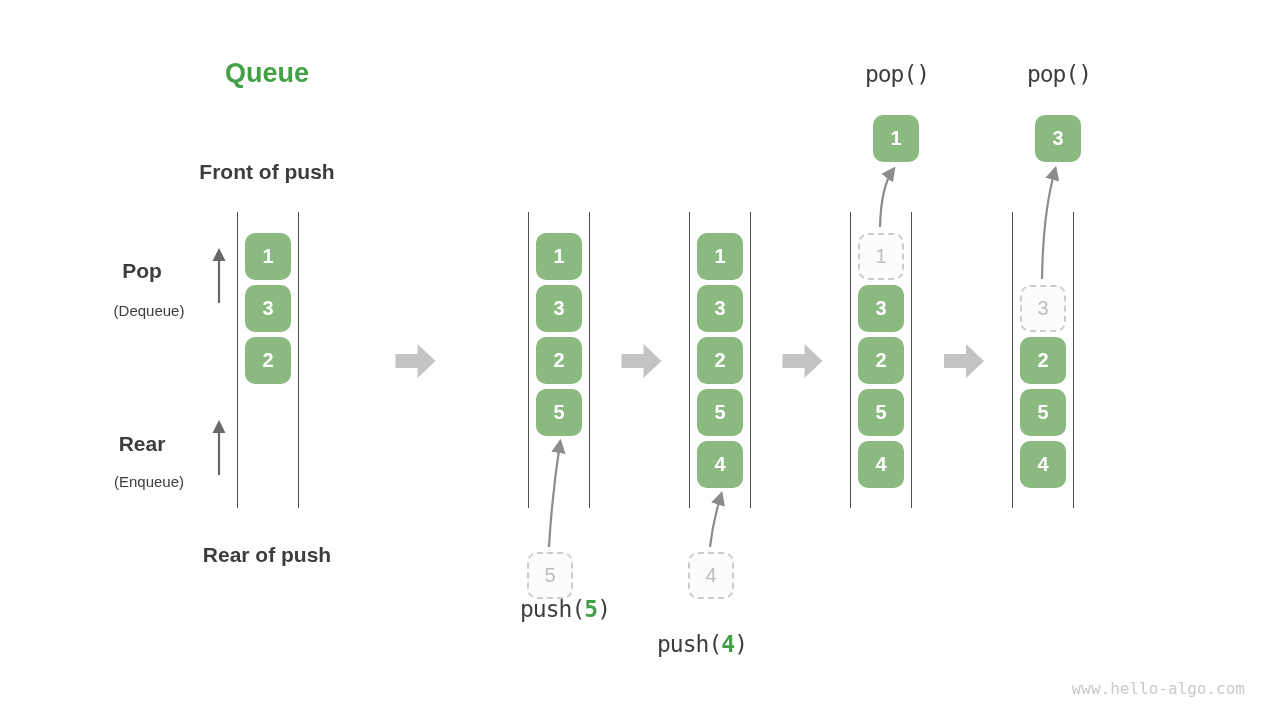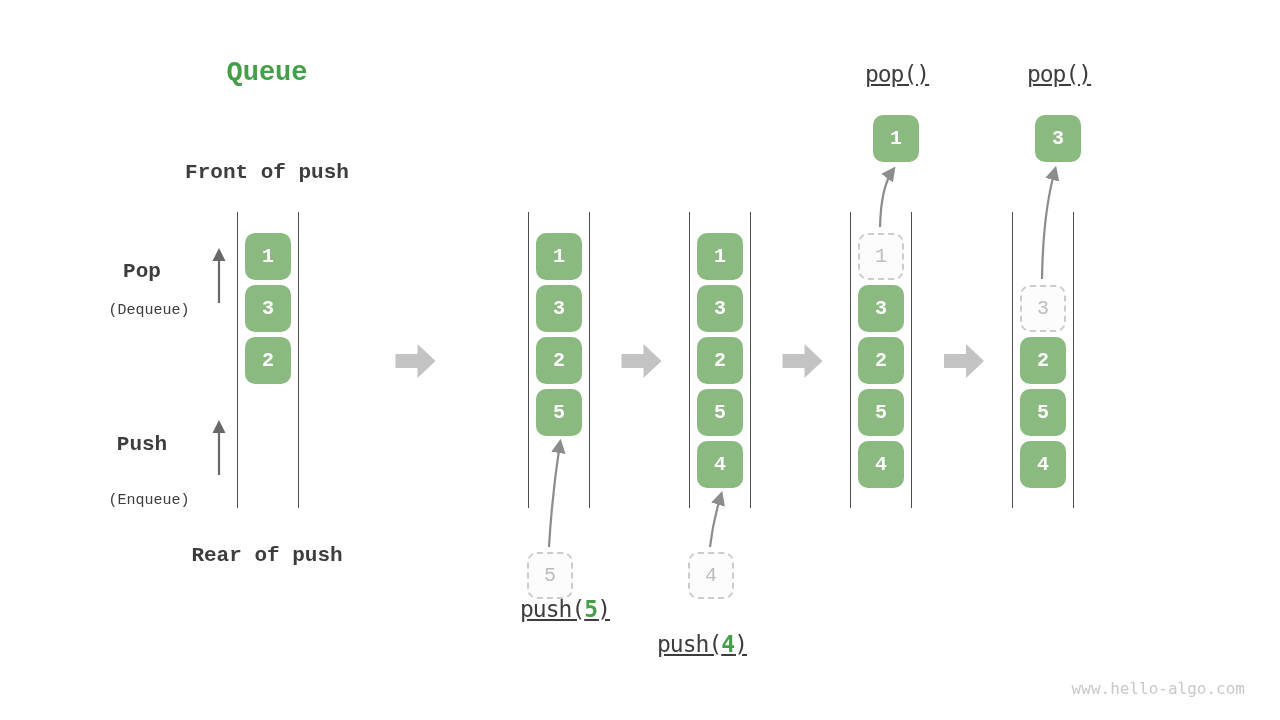--- a/index.html
+++ b/index.html
@@ -1,57 +1,57 @@
 <!DOCTYPE html>
 <html><head>
 <meta charset="utf-8">
 <style>
   html,body { margin:0; padding:0; background:#ffffff; }
   #canvas {
     position:relative; width:1280px; height:720px; background:#ffffff;
     font-family:"Liberation Sans", sans-serif; overflow:hidden;
   }
-  .abs { position:absolute;font-family:Liberation Mono, monospace; }
+  .abs { position:absolute; }
   .ctr { transform:translate(-50%,-50%); white-space:nowrap; }
   .title { font-size:27px; font-weight:bold; color:var(--accent); }
   .heading { font-size:21px; font-weight:bold; color:var(--ink); }
   .sub { font-size:15px; font-weight:400; color:var(--ink); }
   .rail {
     box-sizing:border-box;
     border-left:1.5px solid var(--rail);
     border-right:1.5px solid var(--rail);
   }
   .qbox {
     box-sizing:border-box; width:46px; height:47px; border-radius:10px;
     background:var(--green); color:#ffffff; font-size:20px; font-weight:bold;
     display:flex; align-items:center; justify-content:center;
   }
   .qbox.ghost {
     background:var(--ghostbg); border:2px dashed var(--dashb);
     color:var(--dasht); font-weight:400;
   }
   .mono { font-family:"DejaVu Sans Mono", monospace; }
-  .oplabel { font-size:23px; color:var(--ink); letter-spacing:-1px;text-decoration:underline; }
+  .oplabel { font-size:23px; color:var(--ink); letter-spacing:-1px; }
   .oplabel .arg { color:var(--accent); font-weight:bold; }
   .watermark { font-size:16px; color:var(--wm); letter-spacing:0px; }
   svg#overlay { position:absolute; left:0; top:0; pointer-events:none; }
 </style>
 </head>
 <body>
 
 <div id="canvas" style="--accent: #43a047; --ink: #3d3d3d; --green: #8aba80; --rail: #4f4f4f; --dashb: #cccccc; --dasht: #bdbdbd; --ghostbg: #fcfcfc; --wm: #c9c9c9;">
   <div class="abs ctr title" style="left:267px;top:73px">Queue</div>
 
   <div class="abs ctr heading" style="left:267px;top:172px">Front of push</div>
 
   <div class="abs ctr heading" style="left:142px;top:271px">Pop</div>
   <div class="abs ctr sub" style="left:149px;top:310px">(Dequeue)</div>
 
-  <div class="abs ctr heading" style="left:142px;top:444px">Push</div>
-  <div class="abs ctr sub" style="left:149px;top:500px">(Enqueue)</div>
+  <div class="abs ctr heading" style="left:142px;top:444px">Rear</div>
+  <div class="abs ctr sub" style="left:149px;top:481px">(Enqueue)</div>
 
   <div class="abs ctr heading" style="left:267px;top:555px">Rear of push</div>
 
   <div id="columns">
       <div class="abs rail" style="left:237px;top:212px;width:62px;height:296px"></div>
       <div class="abs qbox" style="left:245px;top:233px">1</div>
       <div class="abs qbox" style="left:245px;top:285px">3</div>
       <div class="abs qbox" style="left:245px;top:337px">2</div>
       <div class="abs rail" style="left:528px;top:212px;width:62px;height:296px"></div>
       <div class="abs qbox" style="left:536px;top:233px">1</div>

